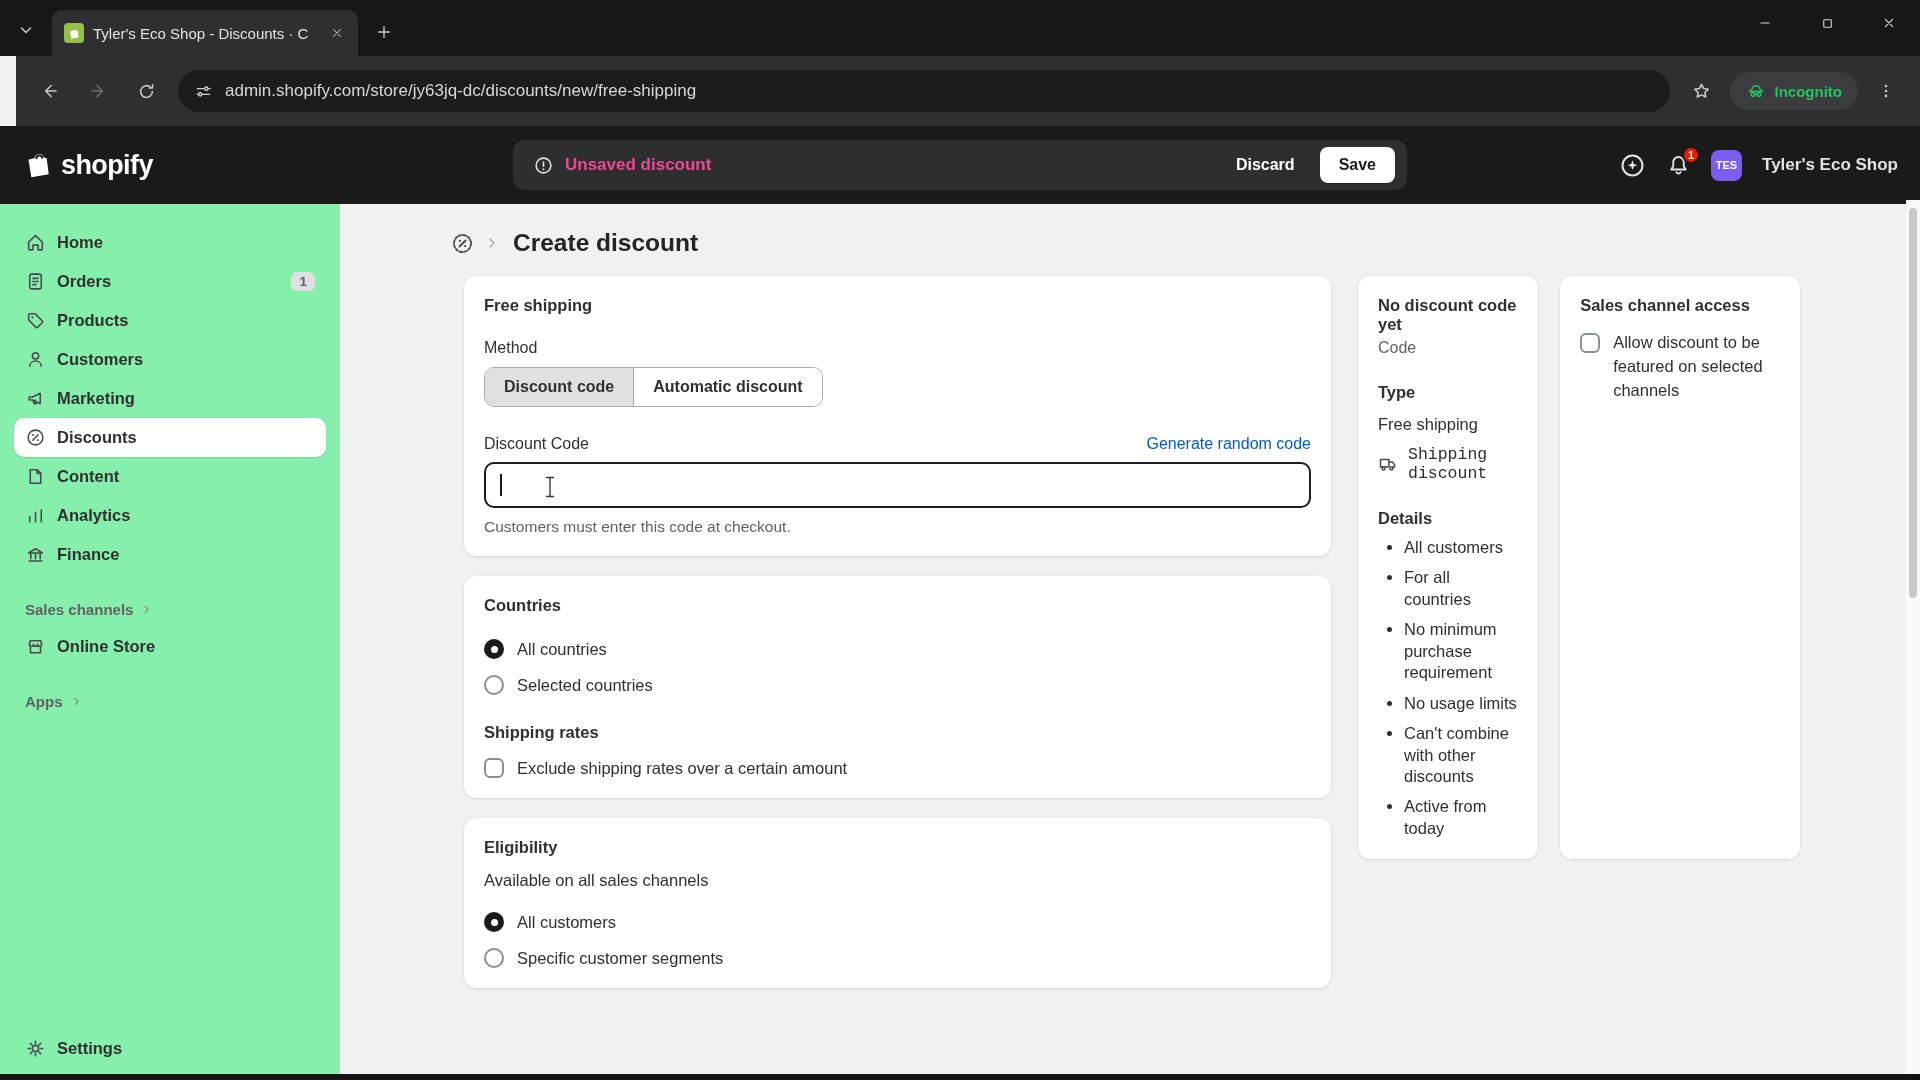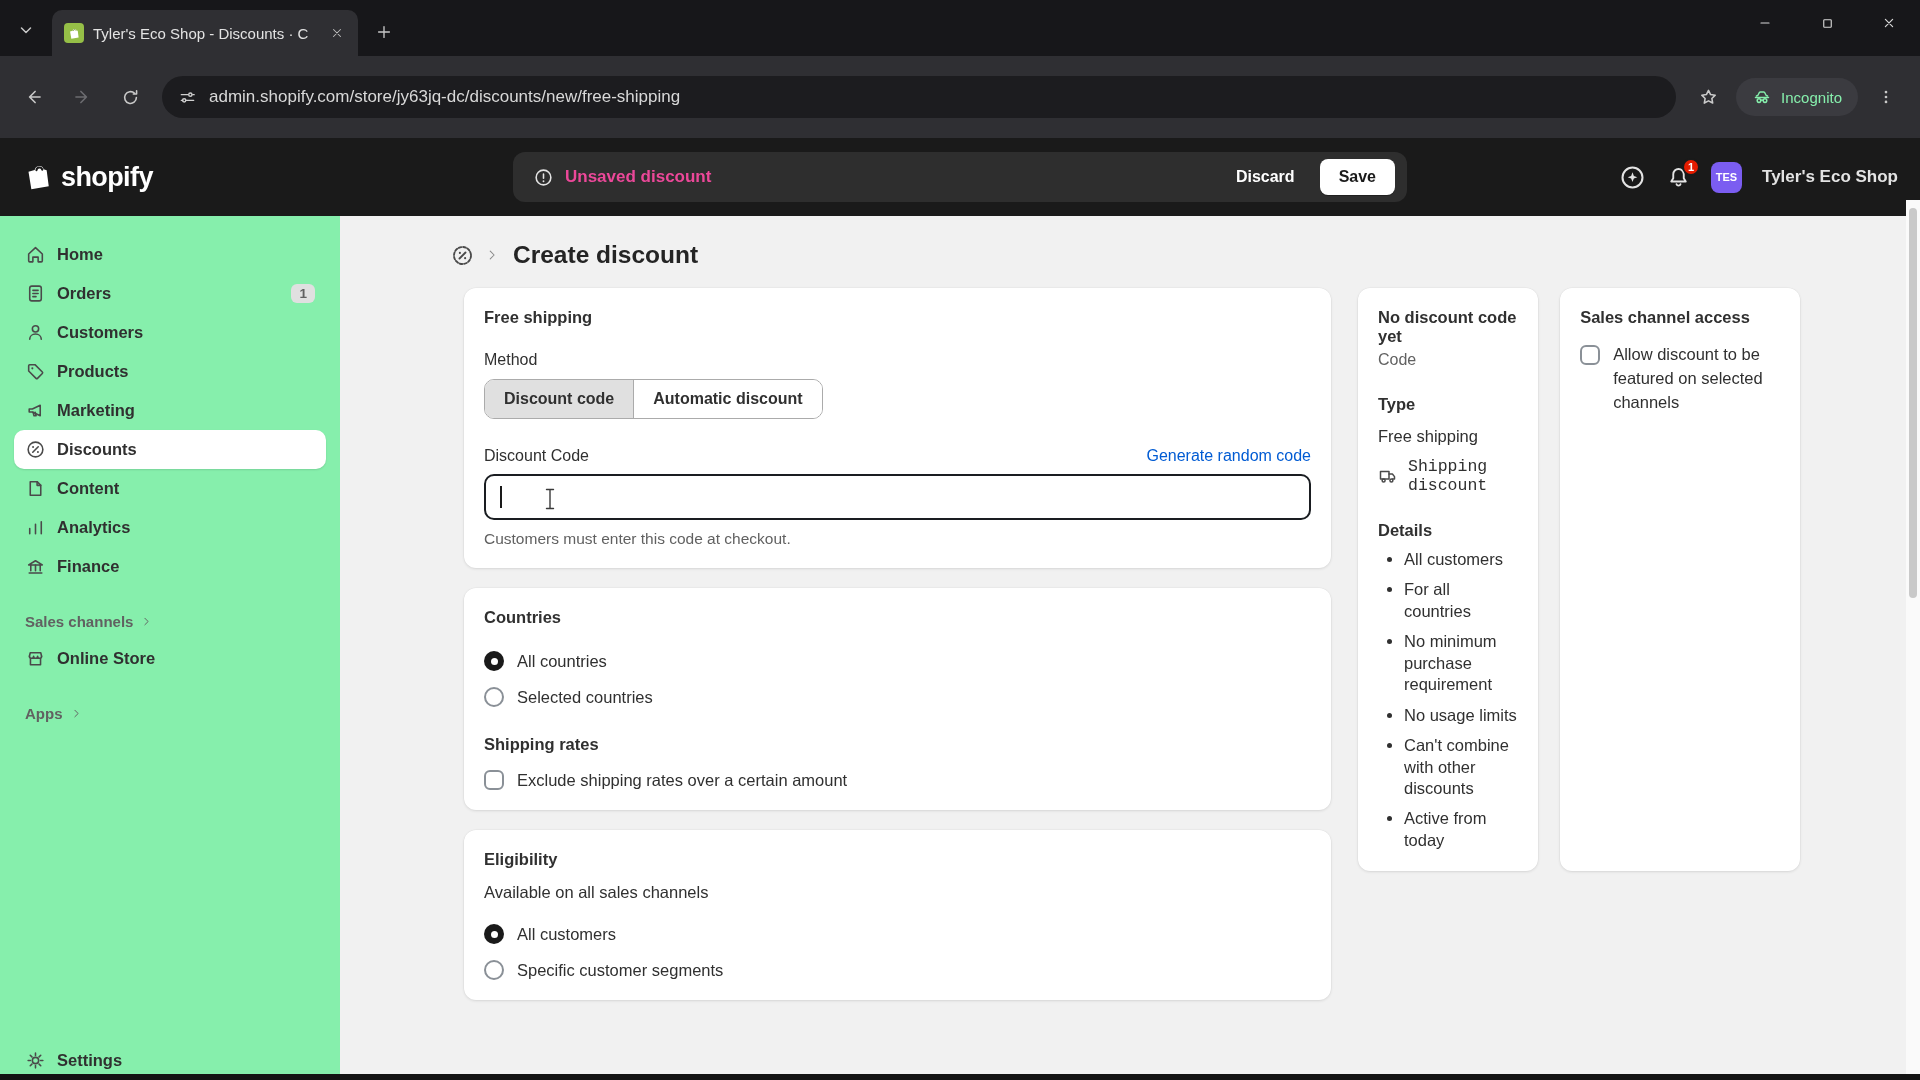--- a/index.html
+++ b/index.html
@@ -11,26 +11,26 @@
   .tabstrip { height:56px; background:#17171a; display:flex; align-items:flex-end; padding:0 8px; position:relative; }
   .tab-search { width:32px; height:32px; border-radius:50%; display:flex; align-items:center; justify-content:center; color:#c7c7c7; margin:0 10px 10px 2px; }
   .tab { width:306px; height:46px; background:#2f2f33; border-radius:10px 10px 0 0; display:flex; align-items:center; padding:0 10px 0 12px; gap:9px; color:#dedede; }
   .favicon { width:20px; height:20px; border-radius:4px; background:#95bf47; display:flex; align-items:center; justify-content:center; flex:none; }
   .tab-title { flex:1; font-size:15px; white-space:nowrap; overflow:hidden; text-overflow:ellipsis; color:#e3e3e3; }
   .tab-close { width:22px; height:22px; border-radius:50%; display:flex; align-items:center; justify-content:center; color:#bdbdbd; flex:none; }
   .newtab-btn { width:32px; height:32px; display:flex; align-items:center; justify-content:center; color:#c7c7c7; margin:0 0 8px 10px; }
   .win-controls { position:absolute; right:0; top:0; height:46px; display:flex; }
   .win-btn { width:62px; height:46px; display:flex; align-items:center; justify-content:center; color:#d8d8d8; }
 
-  .toolbar { height:82px; background:#2f2f33; display:flex; align-items:center; padding:0 14px; gap:8px; }
+  .toolbar { height:70px; background:#2f2f33; display:flex; align-items:center; padding:0 14px; gap:8px;margin-left:16px; }
   .nav-btn { width:40px; height:40px; border-radius:50%; display:flex; align-items:center; justify-content:center; color:#c9c9c9; flex:none; }
   .nav-btn.disabled { color:#6c6c70; }
   .omnibox { flex:1; height:42px; background:#1c1c1f; border-radius:21px; display:flex; align-items:center; padding:0 16px; gap:12px; color:#cfcfcf; margin:0 4px; }
   .omnibox .url { font-size:17px; color:#d8d8d8; white-space:nowrap; overflow:hidden; }
-  .incognito-chip { height:38px; border-radius:19px; background:#3b3b40; display:flex; align-items:center; gap:9px; padding:0 16px; color:#86efac; font-size:15px; flex:none; }
+  .incognito-chip { height:38px; border-radius:19px; background:#3b3b40; display:flex; align-items:center; gap:9px; padding:0 16px; color:#22c55e; font-size:15px; flex:none;font-weight:bold; }
 
   
   .topbar { height:78px; background:#1a1a1a; display:flex; align-items:center; padding:0 24px; position:relative; }
   .logo { display:flex; align-items:center; gap:7px; color:#fff; }
   .logo .wordmark { font-size:27px; font-weight:700; letter-spacing:-0.6px; color:#fff; }
   .ctx-bar { position:absolute; left:513px; width:894px; top:14px; height:50px; background:#2e2e2e; border-radius:12px; display:flex; align-items:center; padding:0 12px 0 20px; gap:11px; }
   .ctx-text { color:#ec4899; font-size:17px; font-weight:600; }
   .ctx-spacer { flex:1; }
   .btn-discard { background:transparent; border:none; color:#ffffff; font-size:16px; font-weight:700; padding:9px 14px; border-radius:8px; font-family:"Liberation Sans", sans-serif; }
   .btn-save { background:#ffffff; border:none; color:#1a1a1a; font-size:16px; font-weight:700; padding:9px 19px; border-radius:8px; box-shadow:0 1px 0 rgba(0,0,0,.3); font-family:"Liberation Sans", sans-serif; }
@@ -251,34 +251,34 @@
             <rect x="4.5" y="3" width="11" height="14" rx="2"></rect>
             <path d="M7.5 7 h5 M7.5 10 h5 M7.5 13 h3"></path>
           </svg>
         </span>
       <span>Orders</span>
       <span class="count-badge">1</span>
     </div>
     <div class="nav-item">
       <span class="nicon">
           <svg class="ic" width="21" height="21" viewBox="0 0 20 20">
+            <path d="M3.5 4.5 a1 1 0 0 1 1-1 h5 l7 7 a1 1 0 0 1 0 1.4 l-4.6 4.6 a1 1 0 0 1-1.4 0 l-7-7 Z"></path>
+            <circle cx="7" cy="7" r="1" fill="#4a4a4a" stroke="none"></circle>
+          </svg>
+        </span>
+      <span>Products</span>
+    </div>
+    <div class="nav-item">
+      <span class="nicon">
+          <svg class="ic" width="21" height="21" viewBox="0 0 20 20">
             <circle cx="10" cy="6.5" r="3"></circle>
             <path d="M4.5 16.5 c0-3 2.5-5 5.5-5 s5.5 2 5.5 5"></path>
           </svg>
         </span>
       <span>Customers</span>
-    </div>
-    <div class="nav-item">
-      <span class="nicon">
-          <svg class="ic" width="21" height="21" viewBox="0 0 20 20">
-            <path d="M3.5 4.5 a1 1 0 0 1 1-1 h5 l7 7 a1 1 0 0 1 0 1.4 l-4.6 4.6 a1 1 0 0 1-1.4 0 l-7-7 Z"></path>
-            <circle cx="7" cy="7" r="1" fill="#4a4a4a" stroke="none"></circle>
-          </svg>
-        </span>
-      <span>Products</span>
     </div>
     <div class="nav-item">
       <span class="nicon">
           <svg class="ic" width="21" height="21" viewBox="0 0 20 20">
             <path d="M4 8.5 h3 L14.5 5 v10 L7 11.5 H4 Z"></path>
             <path d="M7.7 11.7 l.9 3.3 h2 l-.9-3.4"></path>
           </svg>
         </span>
       <span>Marketing</span>
     </div>

